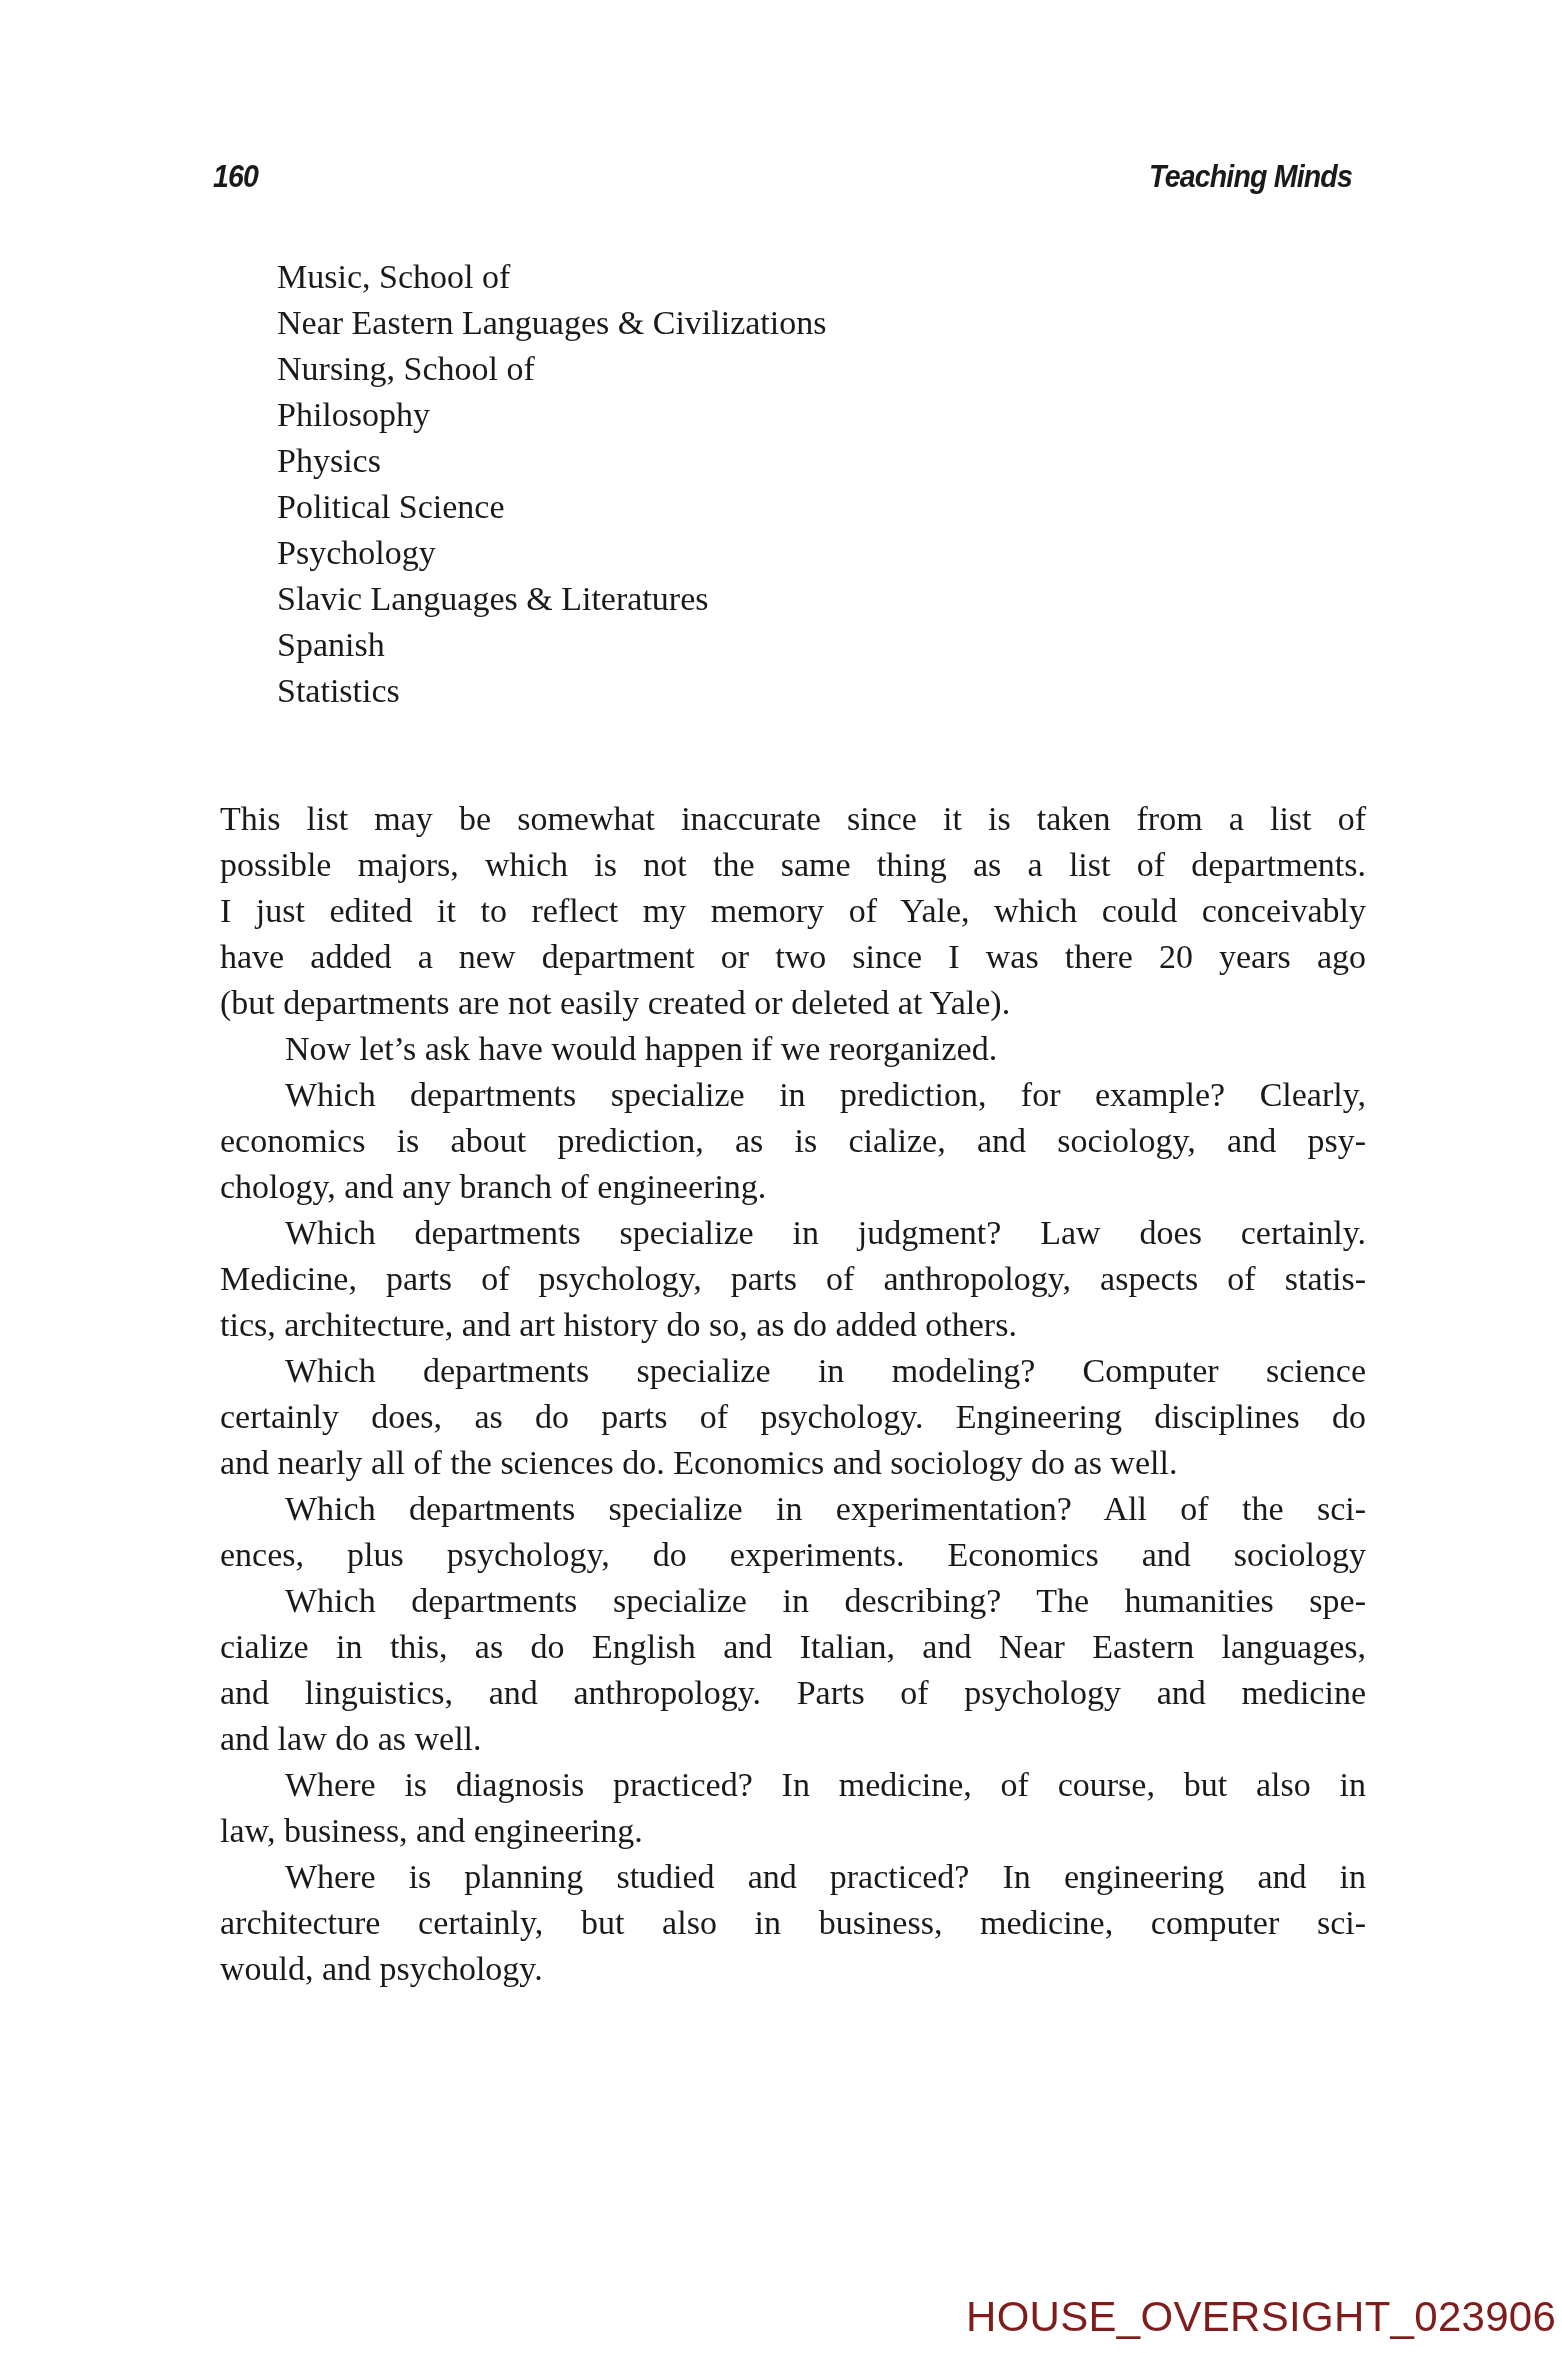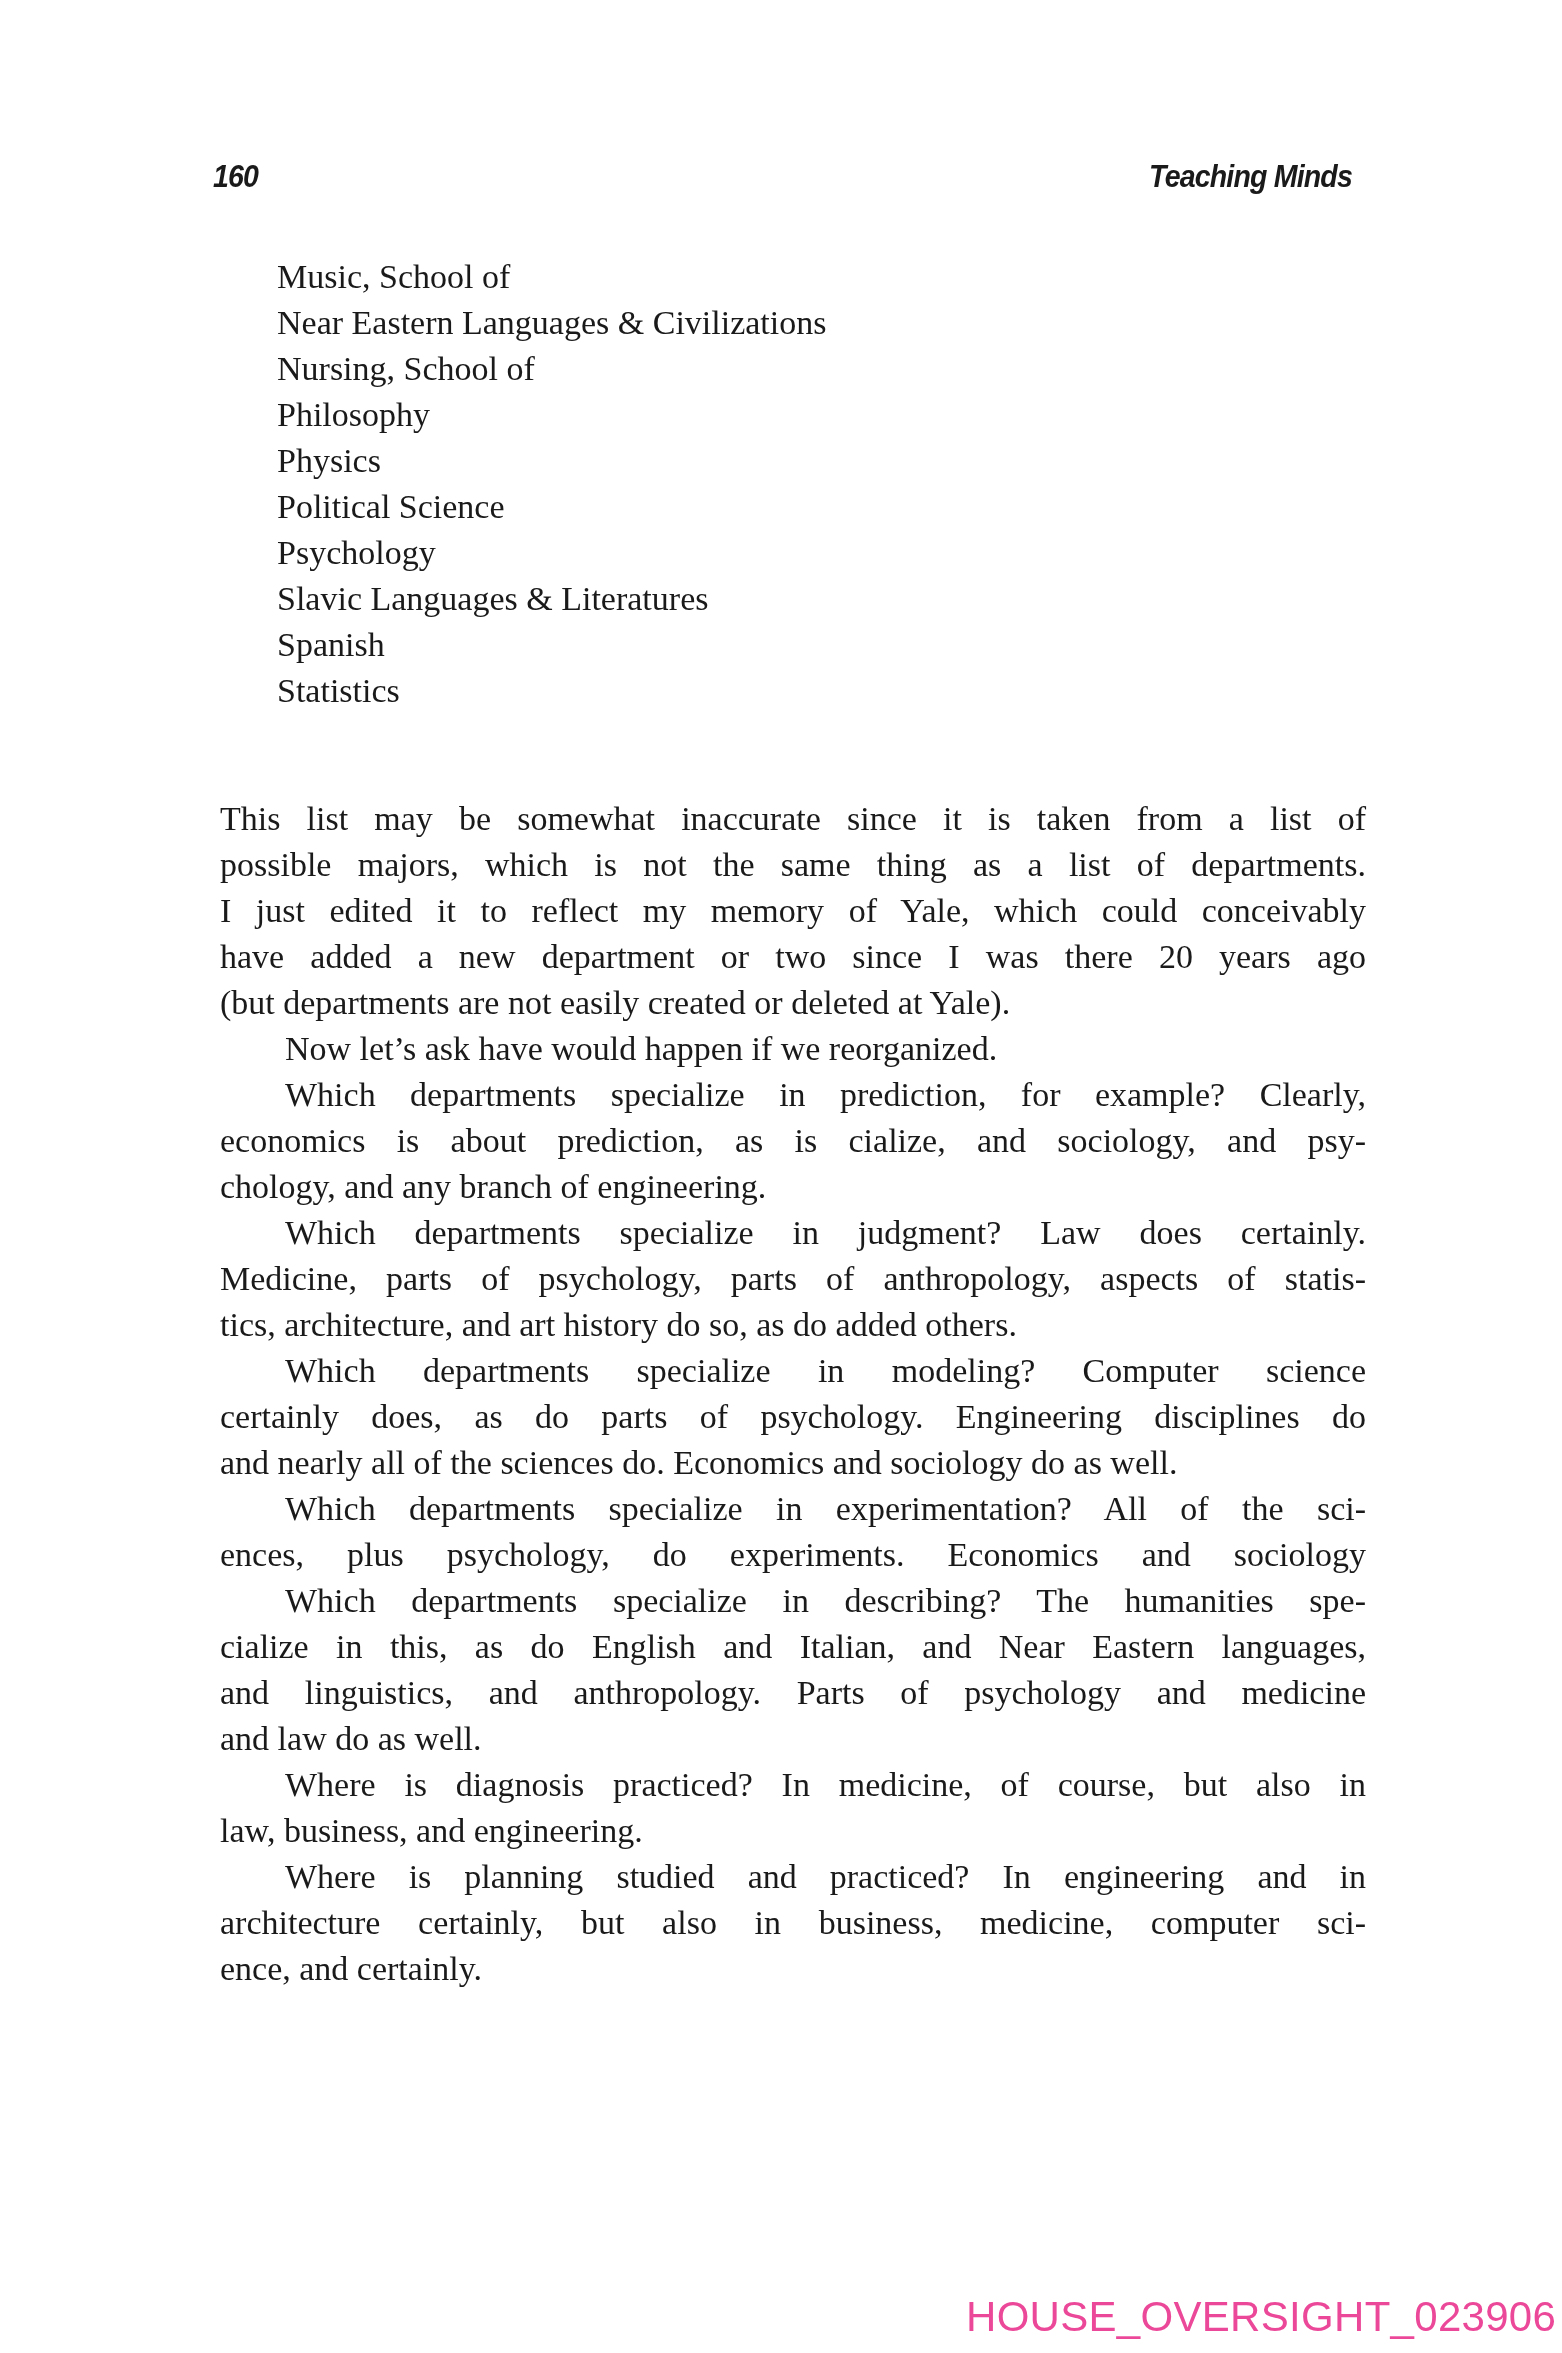--- a/index.html
+++ b/index.html
@@ -26,21 +26,21 @@
     position: absolute; left: 220px; top: 796px; width: 1146px;
     font-family: "Liberation Serif", serif; font-size: 34px; line-height: 46px;
   }
   .line { display: block; height: 46px; white-space: nowrap; text-align: justify; text-align-last: justify; }
   .line.last { text-align-last: left; }
   .line.indent { padding-left: 65px; }
 
   .bates-stamp {
     position: absolute; left: 966px; top: 2293px;
     font-family: "Liberation Sans", sans-serif; font-size: 42px; line-height: 48px;
-    color: #ec4899; white-space: nowrap; letter-spacing: 0.3px;
+    color: #7f1d1d; white-space: nowrap; letter-spacing: 0.3px;
   }
 </style>
 </head>
 <body>
 
 <header class="running-head">
   <span class="page-num">160</span>
   <span class="book-title">Teaching Minds</span>
 </header>
 
@@ -93,18 +93,18 @@
       <span class="line">and linguistics, and anthropology. Parts of psychology and medicine</span>
       <span class="line last">and law do as well.</span>
     </div>
     <div>
       <span class="line indent">Where is diagnosis practiced? In medicine, of course, but also in</span>
       <span class="line last">law, business, and engineering.</span>
     </div>
     <div>
       <span class="line indent">Where is planning studied and practiced? In engineering and in</span>
       <span class="line">architecture certainly, but also in business, medicine, computer sci-</span>
-      <span class="line last">ence, and certainly.</span>
+      <span class="line last">would, and psychology.</span>
     </div>
   </main>
 
 <div class="bates-stamp">HOUSE_OVERSIGHT_023906</div>
 
 
 </body></html>

